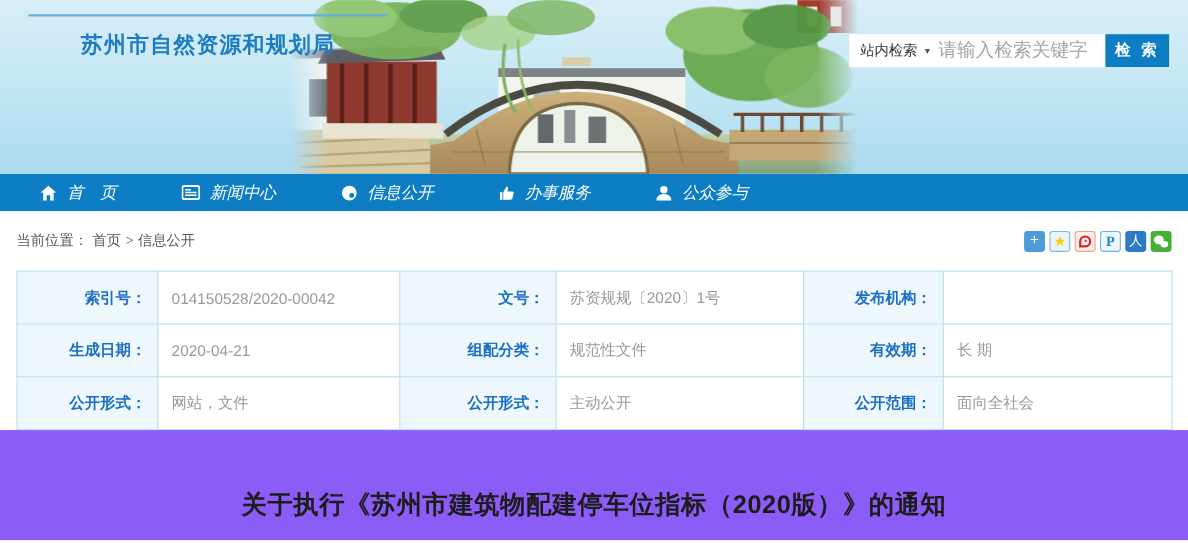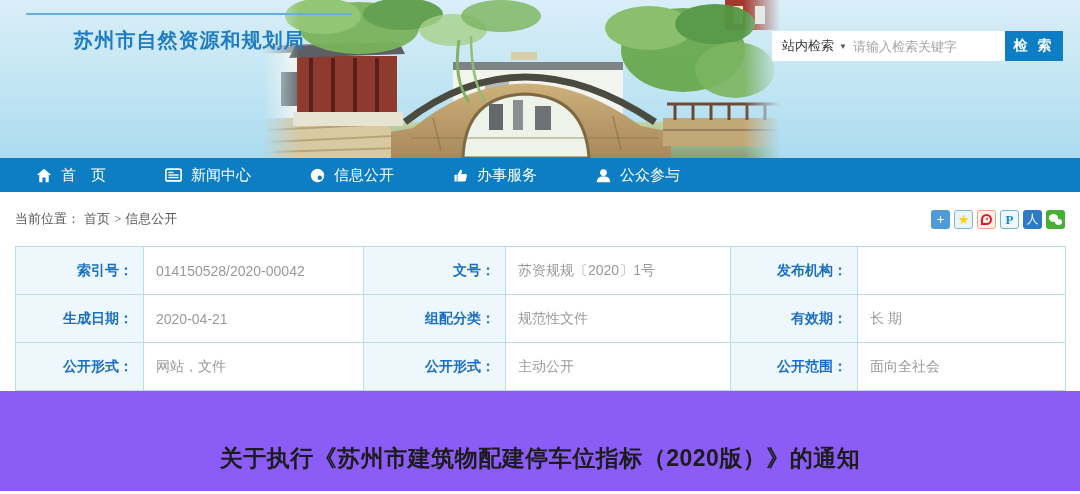--- a/index.html
+++ b/index.html
@@ -31,37 +31,37 @@
     text-align:center; font-size:20px; font-weight:bold; color:#1e7cc2; letter-spacing:1px;margin-top:12px;
   }
   .search-wrap { position:absolute; right:17px; top:31px; display:flex; height:30px; }
   .search-box { display:flex; align-items:center; width:233px; background:#fff; }
   .search-scope {
     display:flex; align-items:center; gap:5px; padding:0 6px 0 10px;
     font-size:13px; color:#333; white-space:nowrap; cursor:pointer;
   }
   .caret { font-size:8px; color:#555; }
   .search-input {
-    border:0; outline:0; flex:1; min-width:0; font-size:13px; color:#333;
+    border:0; outline:0; flex:1; min-width:0; font-size:17px; color:#333;
     font-family:inherit; background:transparent;
   }
   .search-input::placeholder { color:#a5a5a5; }
   .search-btn {
     width:58px; border:0; background:#0d7ec4; color:#fff; font-size:14px;
     font-weight:bold; letter-spacing:3px; cursor:pointer; font-family:inherit;
   }
 
   
   .main-nav {
     height:34px; background:#0d7ec4; display:flex; align-items:center;
     padding-left:36px; gap:59px;
   }
   .nav-item {
     display:flex; align-items:center; gap:9px; color:#fff; font-size:15px;
-    cursor:pointer; white-space:nowrap;
+    cursor:pointer; white-space:nowrap;font-style:italic;
   }
   .nav-item svg { display:block; }
 
   
   .crumb-bar {
     height:54px; display:flex; align-items:center; justify-content:space-between;
     padding:0 15px; background:#fff;font-family:Liberation Serif, serif;
   }
   .crumb { font-size:13px; color:#595959; display:flex; gap:4px; align-items:center; }
   .crumb .lnk { cursor:pointer; }

